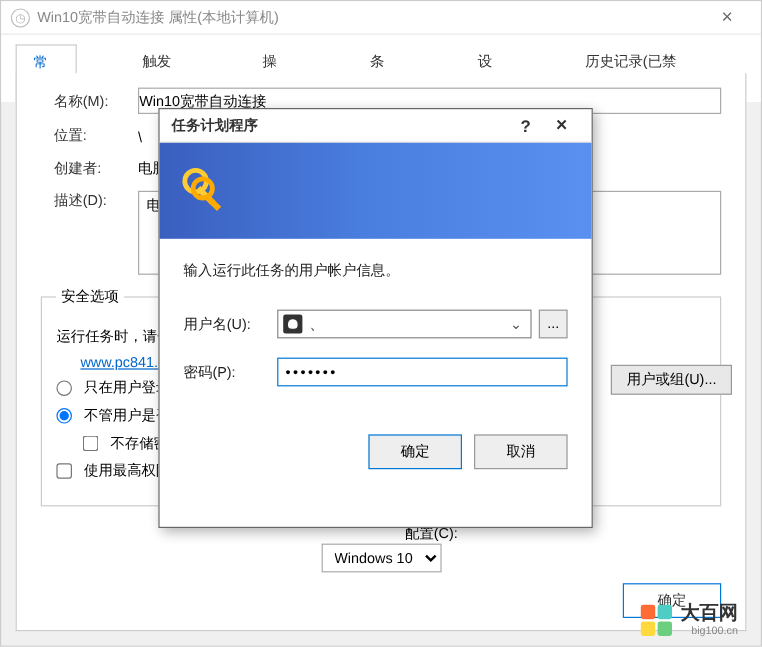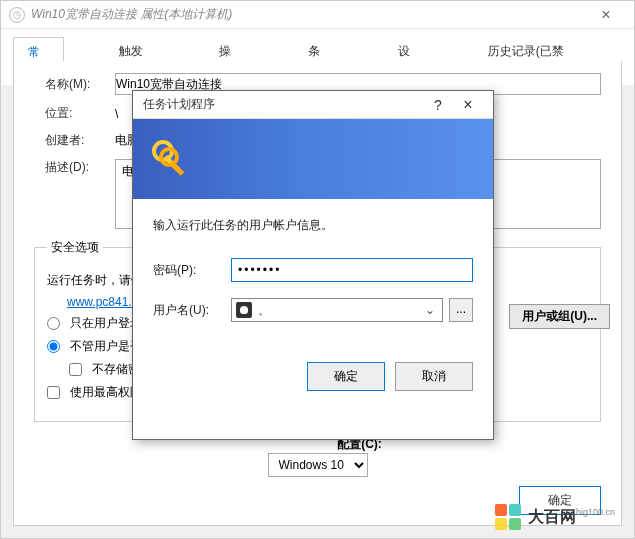--- a/index.html
+++ b/index.html
@@ -2,53 +2,53 @@
 <html><head>
 <meta charset="utf-8">
 <style>
 * { box-sizing: border-box; margin: 0; padding: 0; font-family: "Microsoft YaHei", "Segoe UI", sans-serif; font-size: 12px; }
 body { width: 635px; height: 539px; background: #fff; position: relative; overflow: hidden; }
 
 
 .main-dialog { position: absolute; top: 0; left: 0; width: 635px; height: 539px; border: 1px solid #ccc; background: #f0f0f0; }
 .titlebar { height: 28px; display: flex; align-items: center; padding: 0 8px; background: #fff; border-bottom: 1px solid #e5e5e5; color: #888; }
 .titlebar .ticon { width: 16px; height: 16px; margin-right: 6px; border: 1px solid #bbb; border-radius: 50%; display: flex; align-items: center; justify-content: center; font-size: 10px; color: #bbb; }
-.titlebar .title { flex: 1; font-style: italic; }
+.titlebar .title { flex: 1; }
 .titlebar .close { width: 40px; text-align: center; color: #666; font-size: 16px; }
 
 .tabs { display: flex; padding: 8px 12px 0 12px; background: #fff; gap: 41px; }
 .tab { padding: 6px 14px; color: #333; cursor: default; }
 .tab.active { border: 1px solid #ccc; border-bottom: 1px solid #fff; background: #fff; color: #0066cc; }
 .tab-underline { border-bottom: 1px solid #ccc; flex: 1; }
 
 .content { padding: 12px 20px; background: #fff; position: absolute; top: 60px; left: 12px; right: 12px; bottom: 12px; border: 1px solid #ccc; border-top: none; }
 .row { display: flex; align-items: center; margin-bottom: 10px; }
 .row .lbl { width: 70px; color: #333; margin-left: 11px; }
 .row input.txt { flex: 1; border: 1px solid #aaa; padding: 3px 0; height: 22px; background: #fff; }
 .row textarea.txt { flex: 1; border: 1px solid #aaa; padding: 3px 6px; height: 70px; background: #fff; resize: none; }
 
 fieldset.security { border: 1px solid #ccc; padding: 10px 12px 14px 12px; margin-top: 10px; position: relative; }
 fieldset.security legend { padding: 0 4px; background: #fff; }
 .secrow { margin: 6px 0; display: flex; align-items: center; }
 .secrow .sublbl { margin-left: 4px; }
 .link { color: #0066cc; text-decoration: underline; margin-left: 20px; }
 .radio, .check { margin-right: 6px; }
 .indent { margin-left: 22px; }
-.btn { border: 1px solid #999; background: #e8e8e8; padding: 3px 12px; min-width: 90px; text-align: center; font-weight: bold; }
+.btn { border: 1px solid #999; background: #e8e8e8; padding: 3px 12px; min-width: 90px; text-align: center; }
 
 .bottomrow { position: absolute; bottom: 48px; left: 20px; right: 20px; display: flex; align-items: center; flex-direction: column; }
-.bottomrow .lbl2 { margin-left: 90px; margin-right: 6px; font-weight: bold; }
+.bottomrow .lbl2 { margin-left: 90px; margin-right: 6px; }
 .bottomrow select { flex: 1; border: 1px solid #aaa; padding: 3px 6px; height: 24px; background: #fff; }
 
 .dlg-buttons { position: absolute; bottom: 10px; right: 20px; display: flex; gap: 10px; }
 .dlg-buttons .btn2 { border: 1px solid #0078d7; background: #fff; padding: 5px 28px; color: #333; }
 
 
 .cred-dialog { position: absolute; top: 90px; left: 132px; width: 362px; height: 350px; background: #fff; border: 1px solid #666; box-shadow: 3px 3px 10px rgba(0,0,0,0.3); z-index: 100; }
-.cred-titlebar { height: 28px; display: flex; align-items: center; padding: 0 10px; border-bottom: 1px solid #ddd; }
+.cred-titlebar { height: 28px; display: flex; align-items: center; padding: 0 10px; border-bottom: 1px solid #ddd; font-weight: bold; }
 .cred-titlebar .ct { flex: 1; color: #333; }
 .cred-titlebar .help { width: 30px; text-align: center; color: #333; font-size: 14px; }
 .cred-titlebar .cx { width: 30px; text-align: center; color: #333; font-size: 16px; }
 .cred-banner { height: 80px; background: linear-gradient(90deg, #3a5fbf 0%, #4a7fe0 50%, #5a90f0 100%); display: flex; align-items: center; padding-left: 14px; }
 .keyicon { width: 48px; height: 48px; position: relative; }
 .keyicon svg { width: 48px; height: 48px; }
 .cred-body { padding: 18px 20px; }
 .cred-msg { margin-bottom: 24px; color: #222; }
 .credrow { display: flex; align-items: center; margin-bottom: 16px; }
 .credrow .clbl { width: 78px; color: #222; }
@@ -62,21 +62,21 @@
 .pwd { flex: 1; border: 1px solid #0078d7; height: 24px; padding: 0 6px; letter-spacing: 2px; background: #fff; }
 .cred-buttons { display: flex; justify-content: flex-end; gap: 10px; margin-top: 40px; }
 .cred-buttons .cb { border: 1px solid #999; background: #eee; padding: 5px 26px; }
 .cred-buttons .cb.primary { border: 1px solid #0078d7; }
 
 
 .brand { position: absolute; bottom: 8px; right: 20px; z-index: 200; display: flex; align-items: center; gap: 6px; }
 .brand-logo { display: flex; flex-wrap: wrap; width: 28px; height: 28px; }
 .brand-logo span { width: 12px; height: 12px; margin: 1px; border-radius: 2px; }
 .bl1 { background: #ff6b35; } .bl2 { background: #4ecdc4; } .bl3 { background: #ffd93d; } .bl4 { background: #6bcf7f; }
-.brand-text { display: flex; line-height: 1.1; text-align: right; }
+.brand-text { display: flex; flex-direction: column; line-height: 1.1; text-align: right; }
 .brand-text .bt1 { font-size: 16px; font-weight: bold; color: #333; }
 .brand-text .bt2 { font-size: 9px; color: #888; }
 
 .usergroup-btn { position: absolute; right: -10px; top: 48px; }
 </style>
 </head>
 <body>
 
 <div class="main-dialog">
   <div class="titlebar">
@@ -166,37 +166,37 @@
       <svg viewBox="0 0 48 48">
         <circle cx="16" cy="16" r="9" fill="none" stroke="#ffcc33" stroke-width="4"></circle>
         <rect x="20" y="20" width="18" height="5" fill="#ffcc33" transform="rotate(45 20 20)"></rect>
         <circle cx="22" cy="22" r="8" fill="none" stroke="#ffaa00" stroke-width="4"></circle>
         <rect x="26" y="26" width="16" height="5" fill="#ffaa00" transform="rotate(45 26 26)"></rect>
       </svg>
     </div>
   </div>
   <div class="cred-body">
     <div class="cred-msg">输入运行此任务的用户帐户信息。</div>
-    <div class="credrow">
-      <span class="clbl">密码(P):</span>
-      <div class="cin-wrap">
-        <input class="pwd" type="text" value="•••••••" style="">
-      </div>
-    </div>
     <div class="credrow">
       <span class="clbl">用户名(U):</span>
       <div class="cin-wrap">
         <div class="combo">
           <span class="uicon"></span>
           <span class="cval">、</span>
           <span class="dd">⌄</span>
         </div>
         <div class="dotbtn">...</div>
       </div>
     </div>
+    <div class="credrow">
+      <span class="clbl">密码(P):</span>
+      <div class="cin-wrap">
+        <input class="pwd" type="text" value="•••••••" style="">
+      </div>
+    </div>
     <div class="cred-buttons">
       <button class="cb primary">确定</button>
       <button class="cb">取消</button>
     </div>
   </div>
 </div>
 
 <div class="brand">
   <div class="brand-logo">
     <span class="bl1"></span>

